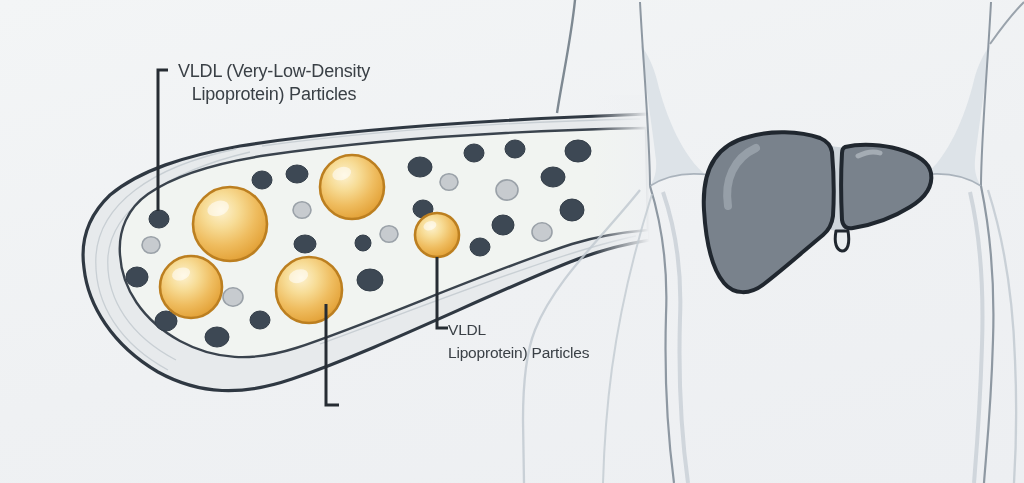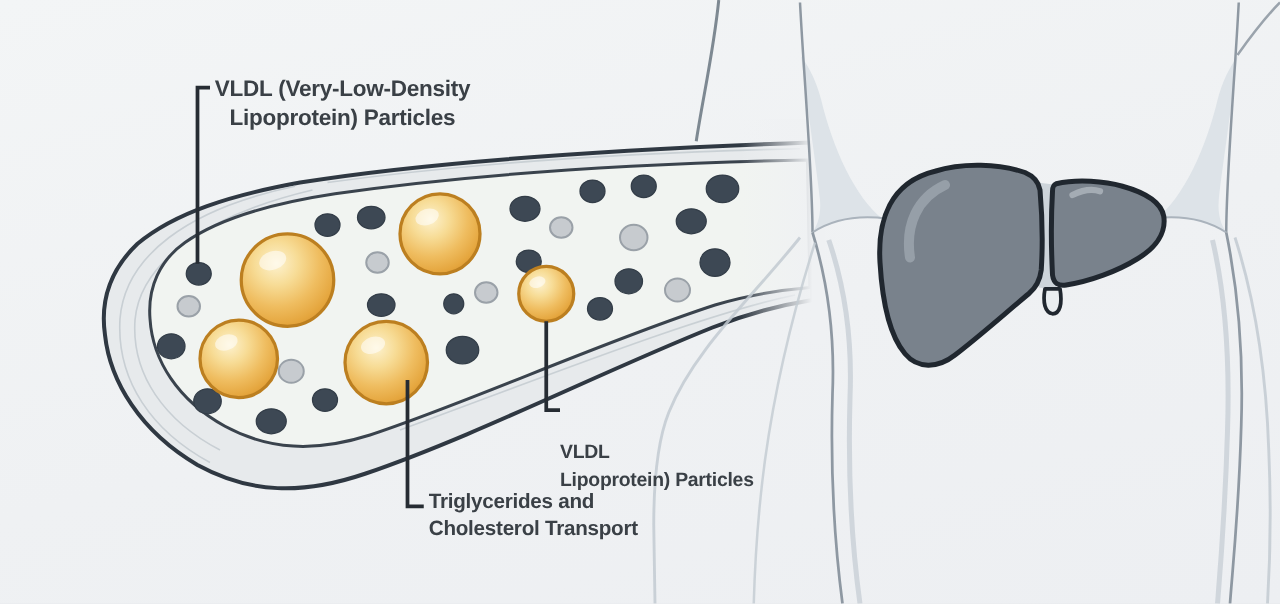--- a/index.html
+++ b/index.html
@@ -3,26 +3,26 @@
 <meta charset="utf-8">
 <style>
   html,body{margin:0;padding:0;}
   body{font-family:"Liberation Sans","DejaVu Sans",sans-serif;background:#e7e9ec;}
   .canvas{
     position:relative;width:1024px;height:483px;overflow:hidden;
     background:linear-gradient(165deg,#f3f5f6 0%,#eff1f3 55%,#edeff2 100%);
   }
   svg.scene{position:absolute;left:0;top:0;}
   .label{
-    position:absolute;color:#3a4046;font-weight:700;
+    position:absolute;color:#3a4046;font-weight:400;
     letter-spacing:-0.2px;white-space:nowrap;
   }
   .label div{white-space:nowrap;}
   .label-top{left:162px;top:60px;width:224px;text-align:center;font-size:18px;line-height:22.5px;}
-  .label-right{left:448px;top:319px;font-size:15.5px;line-height:22.5px;margin-top:32px;}
+  .label-right{left:448px;top:319px;font-size:15.5px;line-height:22.5px;}
   .label-transport{left:343px;top:391px;font-size:16.5px;line-height:21.5px;}
 </style>
 </head>
 <body>
 
 <div class="canvas">
 
   <svg class="scene" id="scene" width="1024" height="483" viewBox="0 0 1024 483">
     <defs>
       <radialGradient id="vldlGrad" cx="38%" cy="32%" r="78%">
@@ -176,18 +176,14 @@
   </svg>
 
   <div class="label label-top">
     <div>VLDL (Very-Low-Density</div>
     <div>Lipoprotein) Particles</div>
   </div>
   <div class="label label-right">
     <div>VLDL</div>
     <div>Lipoprotein) Particles</div>
   </div>
-  <div class="label label-transport">
-    <div>Triglycerides and</div>
-    <div>Cholesterol Transport</div>
-  </div>
 
 </div>
 
 </body></html>

